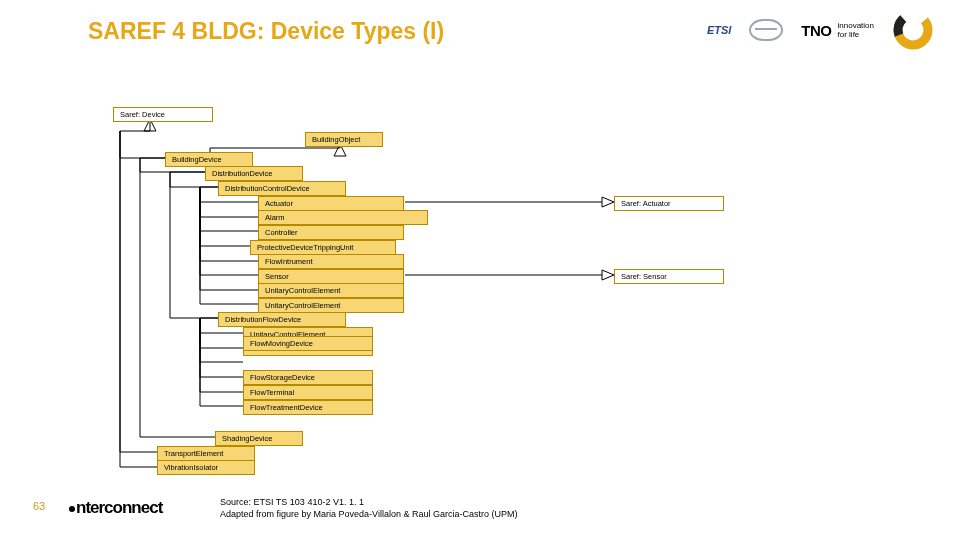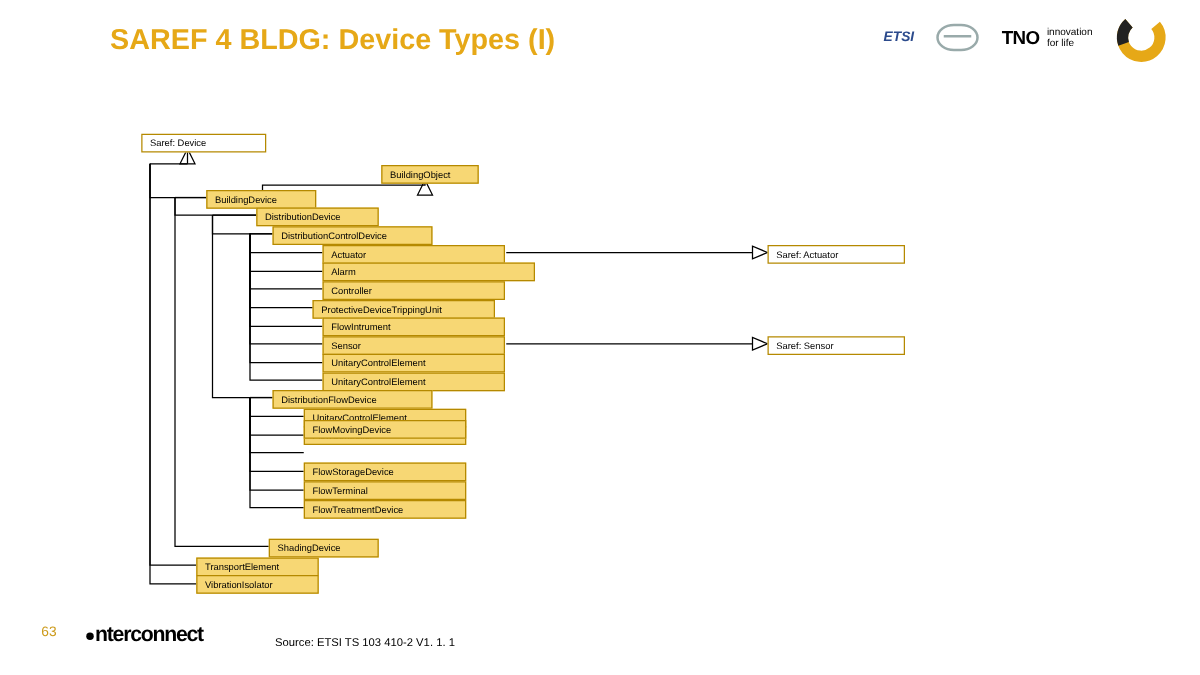--- a/index.html
+++ b/index.html
@@ -118,13 +118,14 @@
 <div class="node" style="left:243px;top:400px;width:130px">FlowTreatmentDevice</div>
 
 <div class="node" style="left:215px;top:431px;width:88px">ShadingDevice</div>
 <div class="node" style="left:157px;top:446px;width:98px">TransportElement</div>
 <div class="node" style="left:157px;top:460px;width:98px">VibrationIsolator</div>
 
 <div class="page-num">63</div>
 <div class="brand"><span class="dot"></span><span>nterconnect</span></div>
 <div class="src">
   <div>Source: ETSI TS 103 410-2 V1. 1. 1</div>
+  <div>Adapted from figure by Maria Poveda-Villalon &amp; Raul Garcia-Castro (UPM)</div>
 </div>
 
 </body></html>

